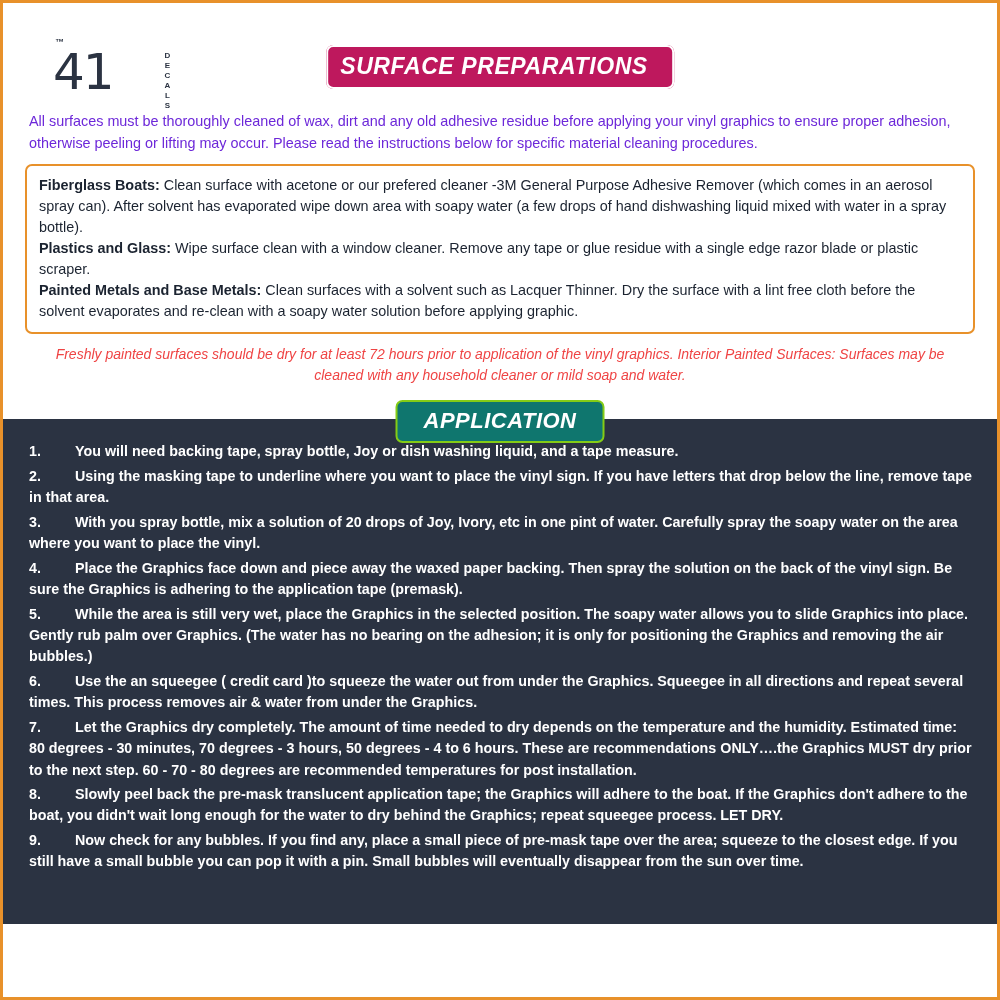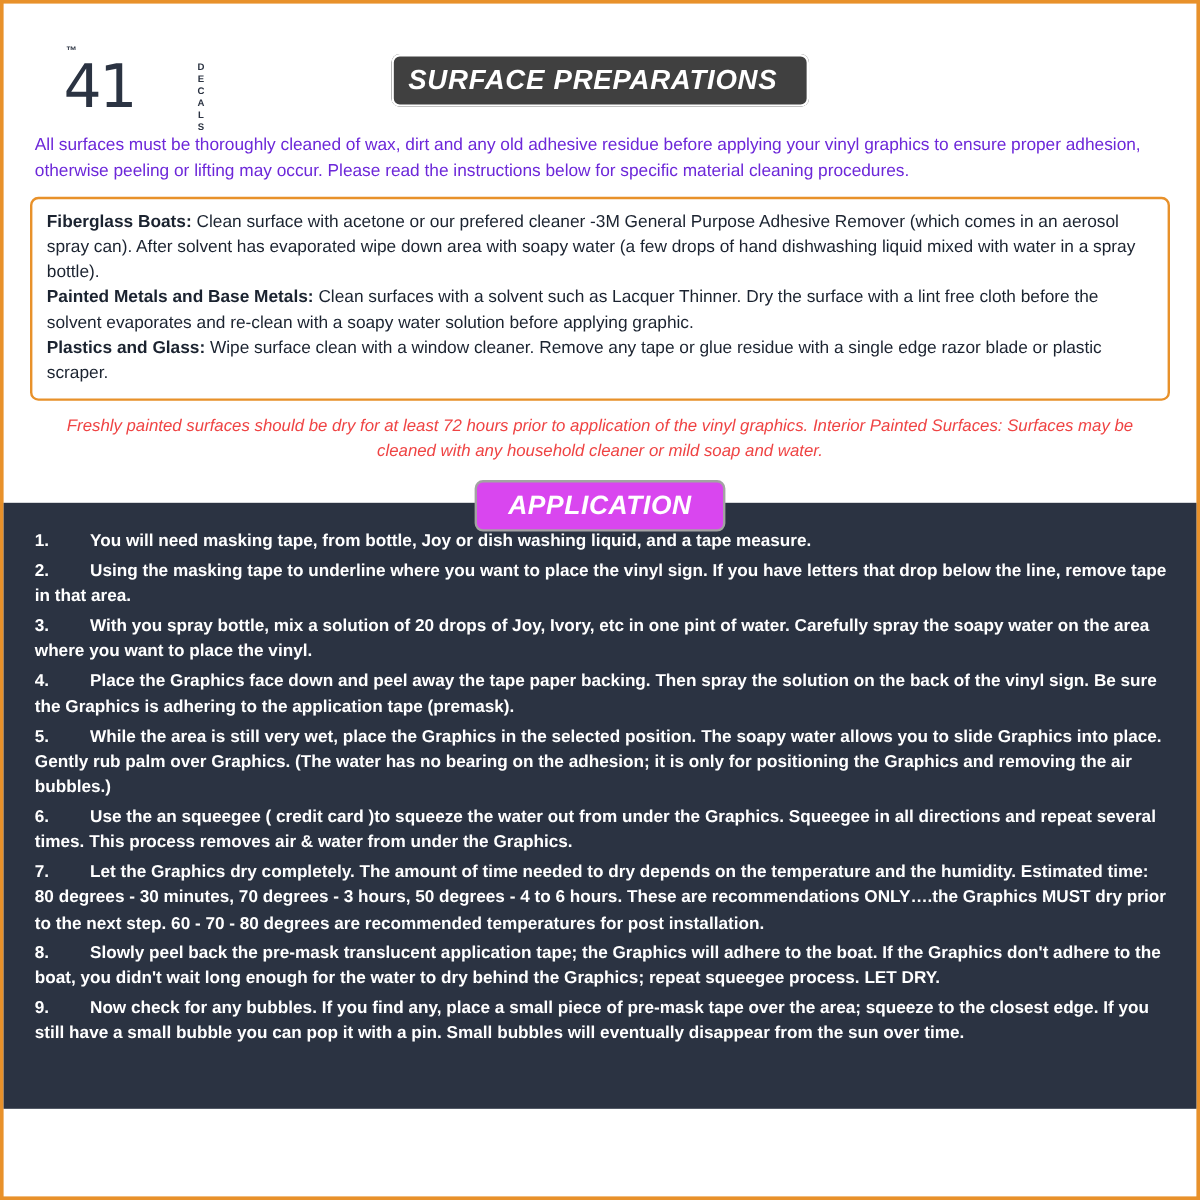--- a/index.html
+++ b/index.html
@@ -67,21 +67,21 @@
     letter-spacing: 1px;
     writing-mode: vertical-rl;
     text-orientation: upright;
     line-height: 8px;
   }
   .title-banner {
     position: absolute;
     left: 50%;
     transform: translateX(-50%);
     top: 28px;
-    background: #404040;
+    background: #be185d;
     color: #ffffff;
     border-radius: 7px;
     padding: 8px 26px 9px 14px;
     font-size: 23px;
     font-weight: bold;
     letter-spacing: 0.6px;
     font-style: italic;
     white-space: nowrap;
     box-shadow: 0 0 0 2px #ffffff inset;
   }
@@ -128,30 +128,30 @@
   .app-wrap {
     position: relative;
     margin-top: 14px;
   }
   .app-banner {
     position: absolute;
     left: 50%;
     transform: translateX(-50%);
     top: 0;
     z-index: 3;
-    background: #d946ef;
+    background: #0f766e;
     color: #ffffff;
     border-radius: 7px;
     padding: 6px 26px 7px 26px;
     font-size: 22px;
     font-weight: bold;
     font-style: italic;
     letter-spacing: 0.5px;
     white-space: nowrap;
-    border: 2px solid #a3a3a3;
+    border: 2px solid #84cc16;
   }
   .app-panel {
     position: absolute;
     left: -18px;
     right: -18px;
     top: 19px;
     height: 505px;
     background: #2b3342;
     color: #ffffff;
     box-sizing: border-box;
@@ -187,34 +187,34 @@
         <span class="num">41</span>
         <span class="decals">DECALS</span>
       </div>
       <div class="title-banner">SURFACE PREPARATIONS</div>
     </div>
 
     <div class="intro">All surfaces must be thoroughly cleaned of wax, dirt and any old adhesive residue before applying your vinyl graphics to ensure proper adhesion, otherwise peeling or lifting may occur. Please read the instructions below for specific material cleaning procedures.</div>
 
     <div class="materials">
       <p><b>Fiberglass Boats:</b><span> Clean surface with acetone or our prefered cleaner -3M General Purpose Adhesive Remover (which comes in an aerosol spray can). After solvent has evaporated wipe down area with soapy water (a few drops of hand dishwashing liquid mixed with water in a spray bottle).</span></p>
+      <p><b>Plastics and Glass:</b><span> Wipe surface clean with a window cleaner. Remove any tape or glue residue with a single edge razor blade or plastic scraper.</span></p>
       <p><b>Painted Metals and Base Metals:</b><span> Clean surfaces with a solvent such as Lacquer Thinner. Dry the surface with a lint free cloth before the solvent evaporates and re-clean with a soapy water solution before applying graphic.</span></p>
-      <p><b>Plastics and Glass:</b><span> Wipe surface clean with a window cleaner. Remove any tape or glue residue with a single edge razor blade or plastic scraper.</span></p>
     </div>
 
     <div class="note">Freshly painted surfaces should be dry for at least 72 hours prior to application of the vinyl graphics. Interior Painted Surfaces: Surfaces may be cleaned with any household cleaner or mild soap and water.</div>
 
     <div class="app-wrap">
       <div class="app-banner">APPLICATION</div>
       <div class="app-panel">
         <ul class="steps">
-          <li><span class="n">1.</span><span>You will need masking tape, from bottle, Joy or dish washing liquid, and a tape measure.</span></li>
+          <li><span class="n">1.</span><span>You will need backing tape, spray bottle, Joy or dish washing liquid, and a tape measure.</span></li>
           <li><span class="n">2.</span><span>Using the masking tape to underline where you want to place the vinyl sign. If you have letters that drop below the line, remove tape in that area.</span></li>
           <li><span class="n">3.</span><span>With you spray bottle, mix a solution of 20 drops of Joy, Ivory, etc in one pint of water. Carefully spray the soapy water on the area where you want to place the vinyl.</span></li>
-          <li><span class="n">4.</span><span>Place the Graphics face down and peel away the tape paper backing. Then spray the solution on the back of the vinyl sign. Be sure the Graphics is adhering to the application tape (premask).</span></li>
+          <li><span class="n">4.</span><span>Place the Graphics face down and piece away the waxed paper backing. Then spray the solution on the back of the vinyl sign. Be sure the Graphics is adhering to the application tape (premask).</span></li>
           <li><span class="n">5.</span><span>While the area is still very wet, place the Graphics in the selected position. The soapy water allows you to slide Graphics into place. Gently rub palm over Graphics. (The water has no bearing on the adhesion; it is only for positioning the Graphics and removing the air bubbles.)</span></li>
           <li><span class="n">6.</span><span>Use the an squeegee ( credit card )to squeeze the water out from under the Graphics. Squeegee in all directions and repeat several times. This process removes air &amp; water from under the Graphics.</span></li>
           <li><span class="n">7.</span><span>Let the Graphics dry completely. The amount of time needed to dry depends on the temperature and the humidity. Estimated time: 80 degrees - 30 minutes, 70 degrees - 3 hours, 50 degrees - 4 to 6 hours. These are recommendations ONLY….the Graphics MUST dry prior to the next step. 60 - 70 - 80 degrees are recommended temperatures for post installation.</span></li>
           <li><span class="n">8.</span><span>Slowly peel back the pre-mask translucent application tape; the Graphics will adhere to the boat. If the Graphics don't adhere to the boat, you didn't wait long enough for the water to dry behind the Graphics; repeat squeegee process. LET DRY.</span></li>
           <li><span class="n">9.</span><span>Now check for any bubbles. If you find any, place a small piece of pre-mask tape over the area; squeeze to the closest edge. If you still have a small bubble you can pop it with a pin. Small bubbles will eventually disappear from the sun over time.</span></li>
         </ul>
       </div>
     </div>
 
   </div>

